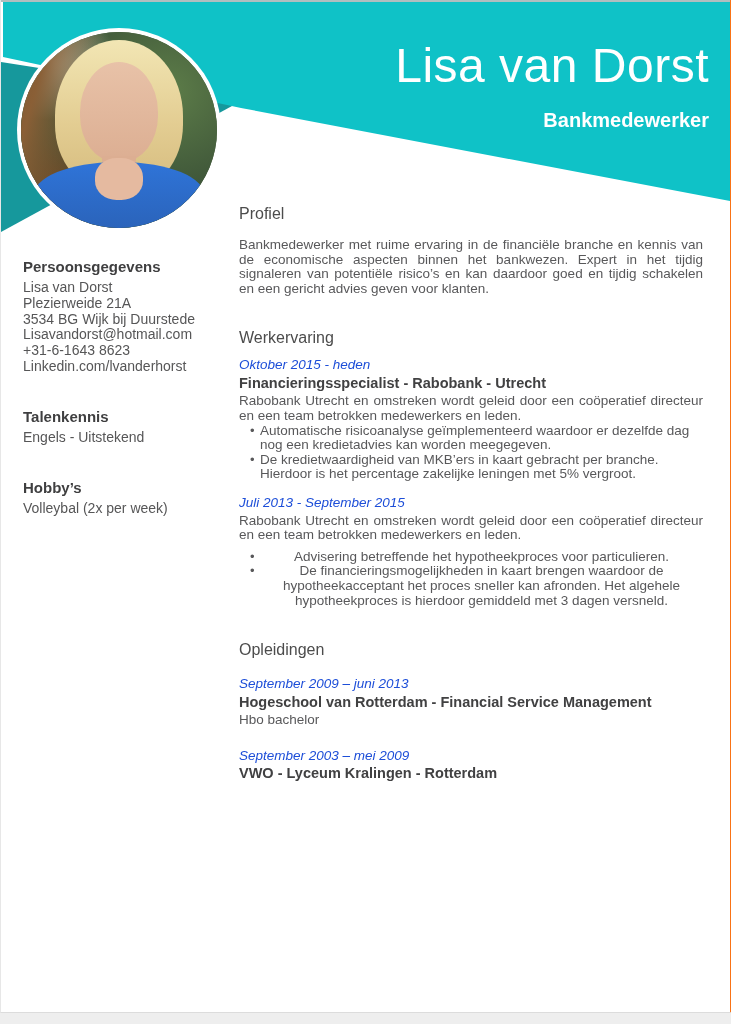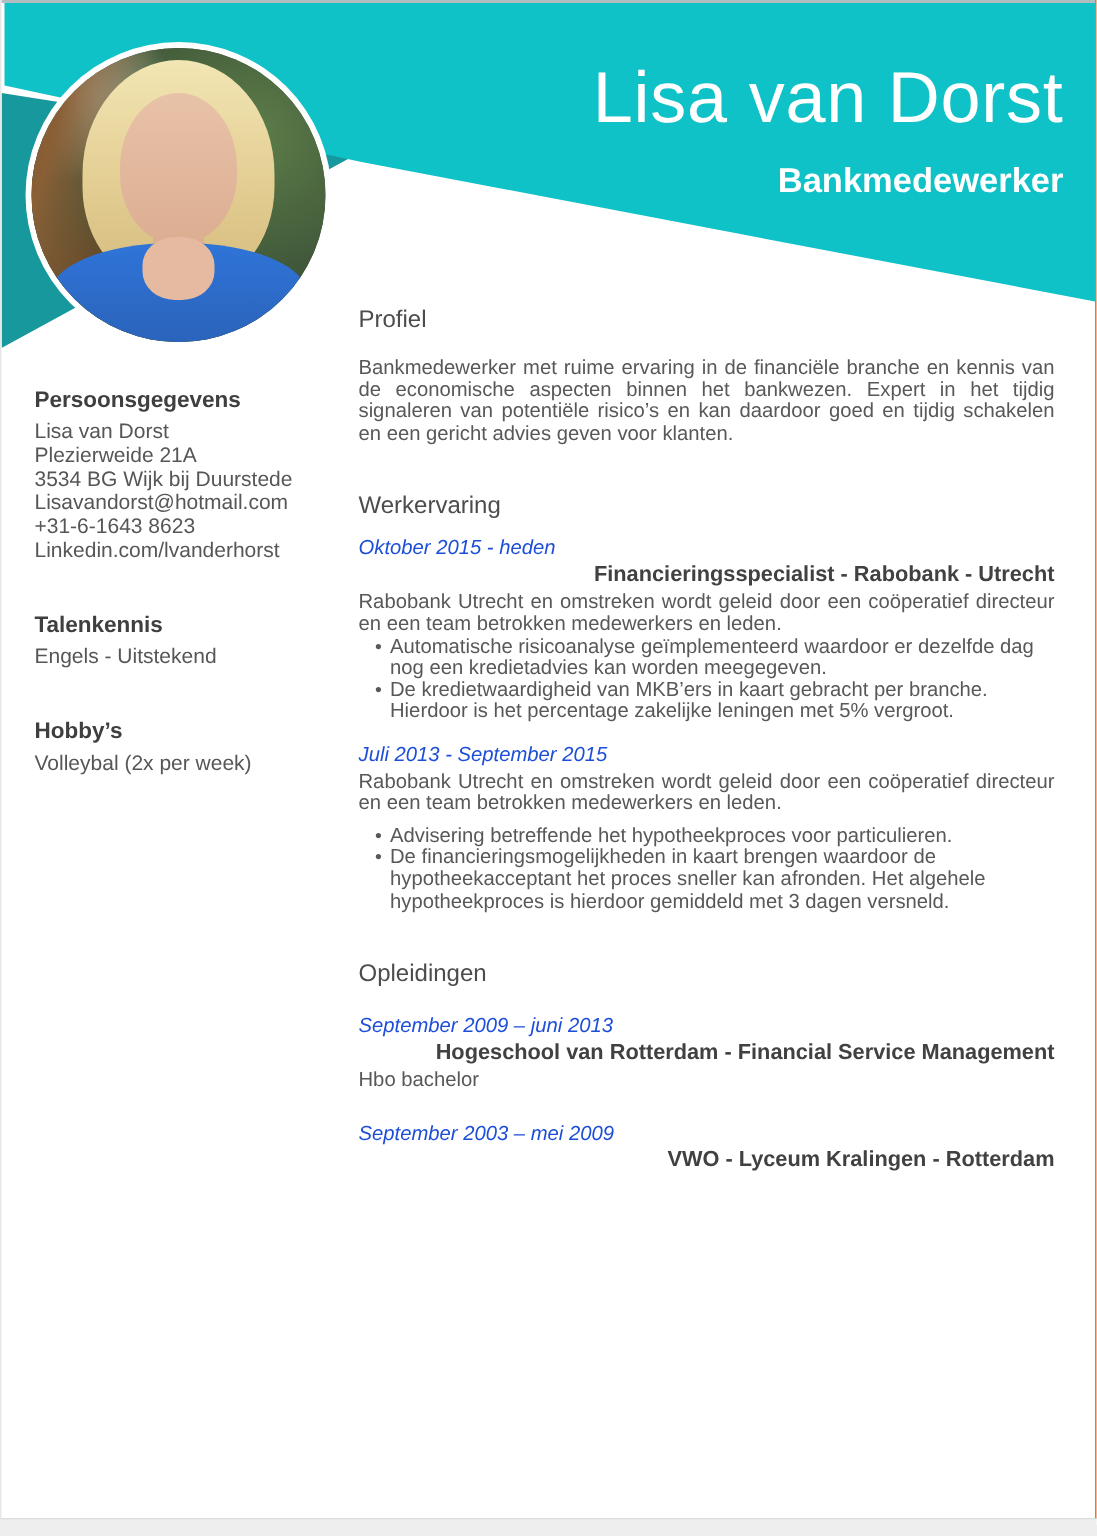--- a/index.html
+++ b/index.html
@@ -23,21 +23,21 @@
     background:rgba(30,70,72,0.35);
     z-index:6;
   }
   
   .header-svg{position:absolute;left:0;top:0;z-index:1;}
   .header-text{
     position:absolute;top:41px;right:21px;z-index:3;
     text-align:right;color:#ffffff;
   }
   .name{font-size:48px;line-height:49px;font-weight:400;letter-spacing:0.5px;}
-  .job-title{font-size:23px;line-height:30px;font-weight:bold;margin-top:15px;}
+  .job-title{font-size:20px;line-height:30px;font-weight:bold;margin-top:15px;}
   
   .photo{
     position:absolute;left:20px;top:32px;z-index:2;
     width:196px;height:196px;border-radius:50%;
     overflow:hidden;
     box-shadow:0 0 0 4px #ffffff;
     background:#41593a;
   }
   .photo div{position:absolute;}
   .av-bg{
@@ -90,25 +90,25 @@
     font-size:16px;line-height:22px;font-weight:400;
     color:#4c4c4c;margin:0;
   }
   .main h2.spaced{margin-top:31px;}
   .para{margin:13px 0 0 0;text-align:justify;}
   .job{margin-top:9px;}
   .job + .job{margin-top:14px;}
   .period{font-style:italic;color:#1d4ed8;}
   .jobtitle,.school{
     font-weight:bold;font-size:14.5px;line-height:15.5px;
-    color:#414142;margin-top:3px;text-align:right;
+    color:#414142;margin-top:3px;
   }
   .desc{margin-top:3px;text-align:justify;}
   ul.bullets{margin:0;padding:0 0 0 11px;list-style:none;}
-  ul.bullets.gap{margin-top:7px;}
+  ul.bullets.gap{margin-top:7px;text-align:center;}
   ul.bullets li{padding-left:10px;position:relative;}
   ul.bullets li::before{
     content:"\2022";position:absolute;left:0;top:0;
     font-size:13px;color:#58585a;
   }
   .edu{margin-top:16px;}
   .edu + .edu{margin-top:21px;}
   .degree{margin-top:3px;}
 </style>
 </head>

